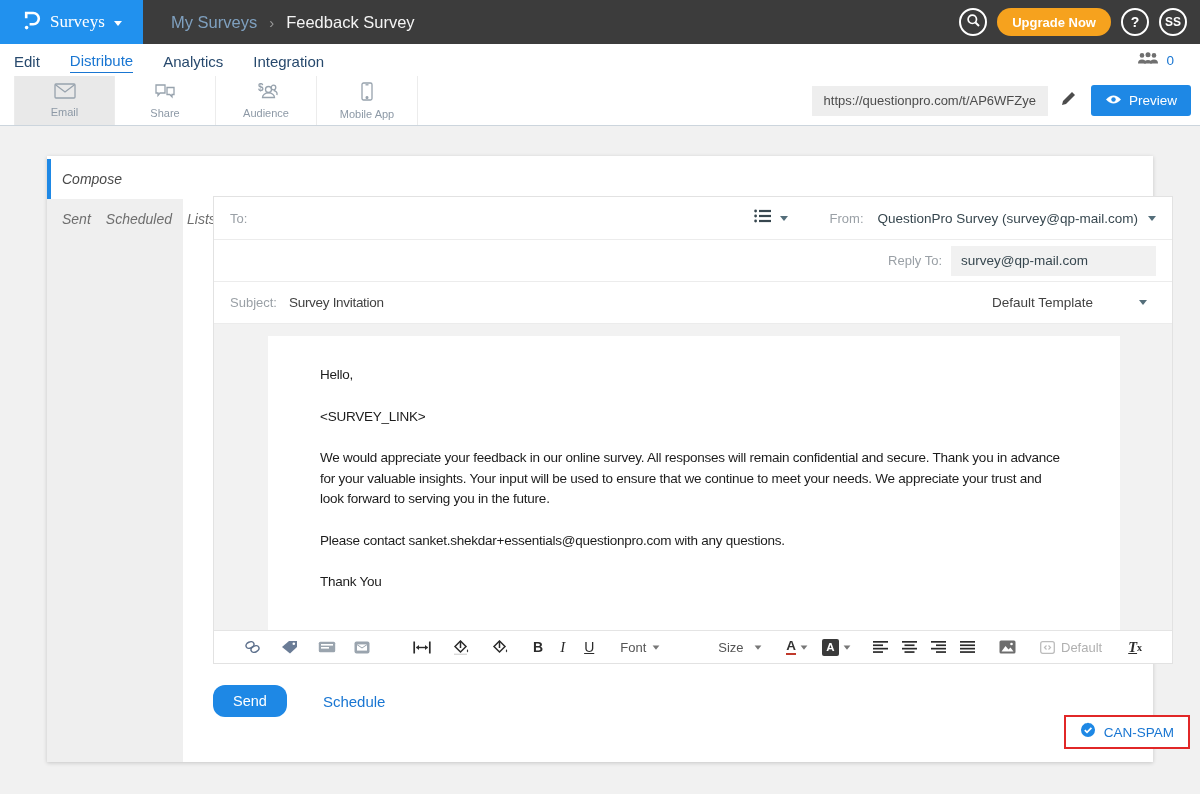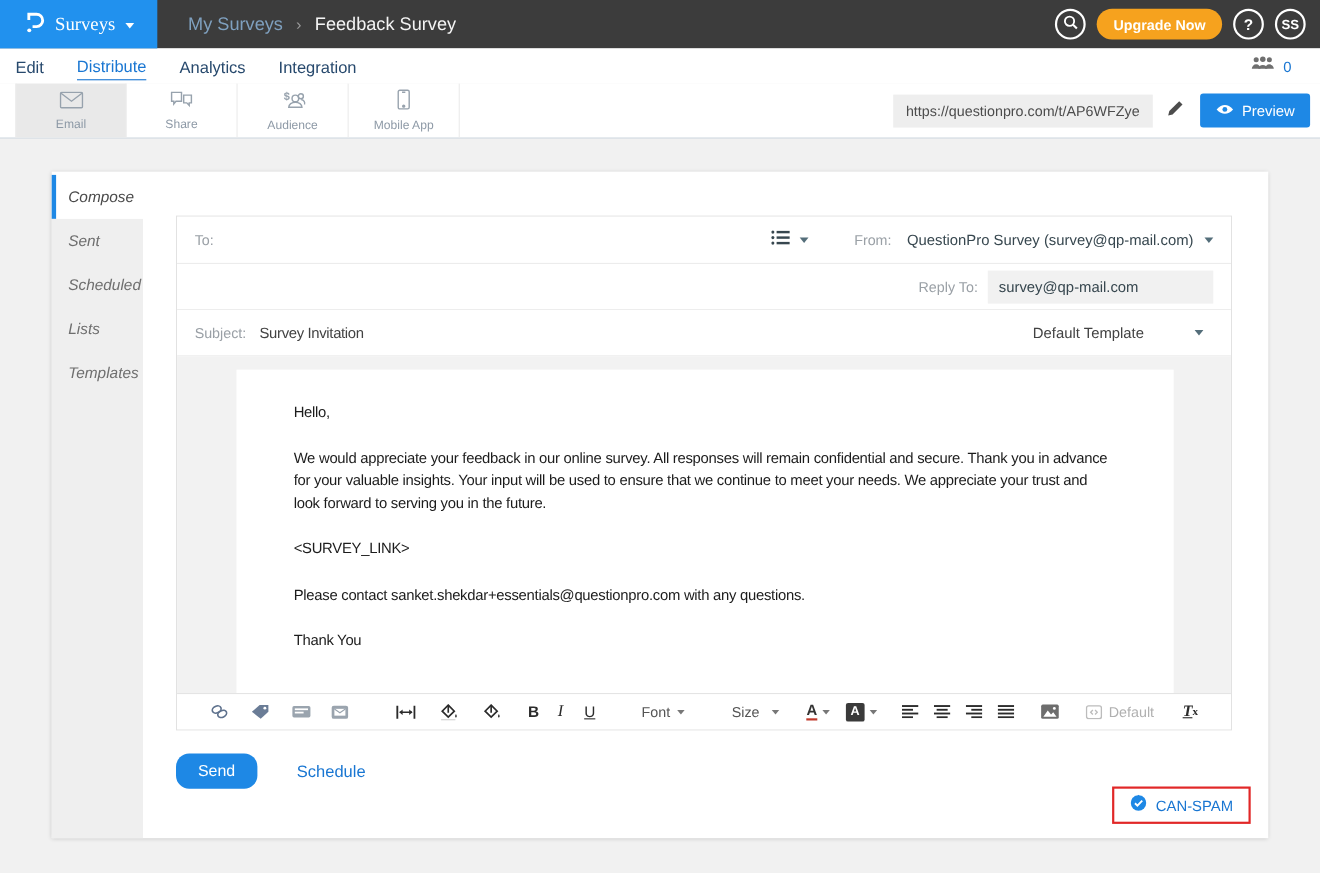--- a/index.html
+++ b/index.html
@@ -44,21 +44,21 @@
     font-size:13px; color:#4c4c4c; cursor:text; }
   .pencil-btn { align-self:center; margin:0 14px 0 12px; cursor:pointer; display:flex; }
   .preview-btn { align-self:center; background:#1e88e5; color:#fff; border:none; border-radius:3px; height:31px;
     padding:0 14px; font-size:13.5px; display:flex; align-items:center; gap:7px; cursor:pointer; }
   
   .card { margin:30px 47px 0; width:1106px; height:606px; background:#fff;
     box-shadow:0 1px 4px rgba(0,0,0,.18); display:flex; }
   .sidebar { width:136px; display:flex; flex-direction:column; padding-top:3px; }
   .side-item { height:40px; display:flex; align-items:center; padding-left:15px; font-size:14px; color:#6e6e6e; cursor:pointer;font-style:italic; }
   .side-item.active { border-left:4px solid #1e88e5; padding-left:11px; color:#4a4a4a; background:#fff; }
-  .sidebar-rest { background:#efefef; flex:1; display:flex; flex-direction:column; }
+  .sidebar-rest { background:#efefef; flex:1; display:flex; flex-direction:row; }
   .main { flex:1; padding:40px 33px 0 30px; position:relative; }
   
   .panel { border:1px solid #e2e2e2; background:#fff; }
   .prow { display:flex; align-items:center; height:43px; padding:0 16px; border-bottom:1px solid #ececec; background:#fff; }
   .lbl { font-size:13px; color:#9aa0a6; }
   .val { font-size:13.5px; color:#37474f; }
   .prow .caret { color:#546e7a; }
   .spacer { flex:1; }
   .listbox-btn { display:flex; align-items:center; gap:9px; cursor:pointer; margin-right:42px; }
   .from-select { display:flex; align-items:center; gap:10px; cursor:pointer; }
@@ -76,21 +76,21 @@
   
   .editor-toolbar { height:33px; background:#fff; border-top:1px solid #e4e4e4; display:flex; align-items:center;
     padding:0 30px; color:#333; }
   .tbtn { display:flex; align-items:center; justify-content:center; cursor:pointer; margin-right:17px; }
   .tbtn svg { display:block; }
   .tb-bold { font-weight:bold; font-size:14px; color:#2b2b2b; }
   .tb-italic { font-style:italic; font-family:"Liberation Serif", serif; font-size:15px; color:#2b2b2b; }
   .tb-under { text-decoration:underline; font-size:14px; color:#2b2b2b; }
   .tb-select { font-size:13px; color:#555; gap:6px; }
   .tb-select .caret { color:#777; transform:scale(.85); }
-  .tb-font { width:72px; justify-content:center; }
+  .tb-font { width:72px; justify-content:flex-start; }
   .tb-size { width:44px; justify-content:space-between; }
   .tb-A { font-size:13.5px; font-weight:bold; color:#333; border-bottom:2px solid #c0392b; line-height:14px; }
   .tb-Abox { background:#3a3a3a; color:#fff; font-size:11.5px; font-weight:bold; width:17px; height:17px;
     border-radius:2px; display:flex; align-items:center; justify-content:center; }
   .tb-source { color:#b0b0b0; font-size:13px; gap:6px; }
   .tb-Tx { font-family:"Liberation Serif", serif; font-style:italic; font-size:14.5px; font-weight:bold; color:#2b2b2b; margin-right:0; }
   .tb-Tx sub { font-size:10px; font-style:normal; }
   
   .actions-row { display:flex; align-items:center; margin-top:21px; }
   .send-btn { background:#1e88e5; color:#fff; border:none; border-radius:12px; height:32px; padding:0 20px;
@@ -276,22 +276,22 @@
         <span class="spacer"></span>
         <div class="template-select">
           <span class="val">Default Template</span>
           <span class="caret"></span>
         </div>
       </div>
 
       <div class="editor-body">
         <div class="email-content">
           <p>Hello,</p>
+          <p>&lt;SURVEY_LINK&gt;</p>
           <p>We would appreciate your feedback in our online survey. All responses will remain confidential and secure. Thank you in advance for your valuable insights. Your input will be used to ensure that we continue to meet your needs. We appreciate your trust and look forward to serving you in the future.</p>
-          <p>&lt;SURVEY_LINK&gt;</p>
           <p>Please contact sanket.shekdar+essentials@questionpro.com with any questions.</p>
           <p>Thank You</p>
         </div>
       </div>
 
       <div class="editor-toolbar">
         <div class="tbtn" style="margin-right:20px;">
           <span>
             <svg width="17" height="14" viewBox="0 0 17 14">
               <ellipse cx="6" cy="5" rx="4.2" ry="3" transform="rotate(-25 6 5)" fill="none" stroke="#5e718d" stroke-width="1.5"></ellipse>

